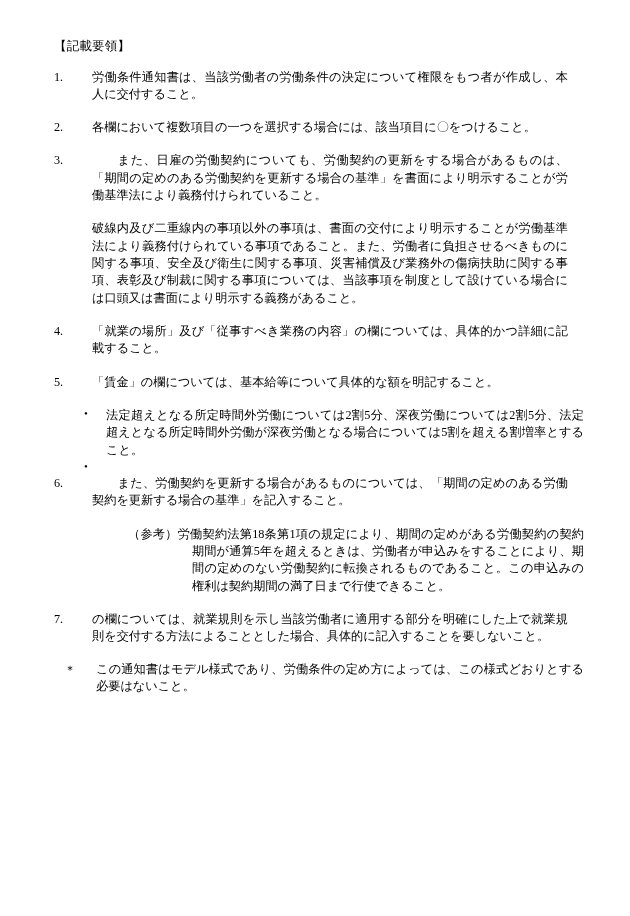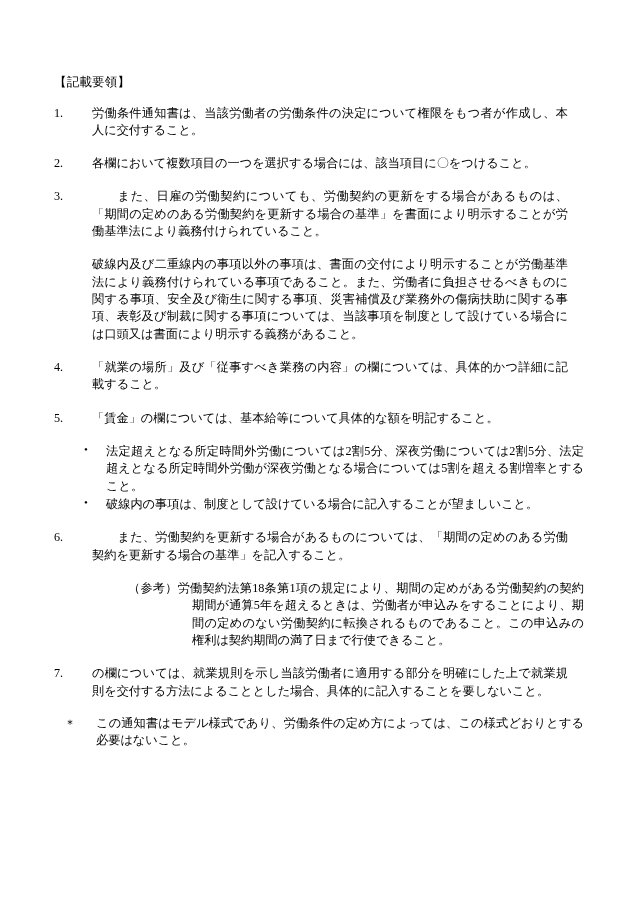--- a/index.html
+++ b/index.html
@@ -11,21 +11,21 @@
     height: 916px;
     background: #ffffff;
     font-family: "Liberation Serif", "DejaVu Serif", serif;
     color: #000000;
   }
   .page {
     position: relative;
     width: 630px;
     height: 916px;
     box-sizing: border-box;
-    padding: 76px 46px 0 54px;
+    padding: 40px 46px 0 54px;
   }
   .doc-title {
     font-size: 12.5px;
     line-height: 1.0;
     margin: 0 0 7px 0;
     letter-spacing: 0.2px;
   }
   ol.items {
     list-style: none;
     margin: 0;
@@ -140,21 +140,20 @@
     <li class="item">
       <span class="num">5.</span>
       <p class="para">「賃金」の欄については、基本給等について具体的な額を明記すること。</p>
       <ul class="bullets">
         <li>
           <span class="dot">•</span>
           <span>法定超えとなる所定時間外労働については2割5分、深夜労働については2割5分、法定超えとなる所定時間外労働が深夜労働となる場合については5割を超える割増率とすること。</span>
         </li>
         <li>
           <span class="dot">•</span>
-          <span>破線内の事項は、制度として設けている場合に記入することが望ましいこと。</span>
         </li>
       </ul>
     </li>
 
     <li class="item">
       <span class="num">6.</span>
       <p class="para indent-1">また、労働契約を更新する場合があるものについては、「期間の定めのある労働契約を更新する場合の基準」を記入すること。</p>
       <div class="ref-block">
         <span class="ref-body"><span class="ref-label">（参考）</span><span>労働契約法第18条第1項の規定により、期間の定めがある労働契約の契約期間が通算5年を超えるときは、労働者が申込みをすることにより、期間の定めのない労働契約に転換されるものであること。この申込みの権利は契約期間の満了日まで行使できること。</span></span>
       </div>

